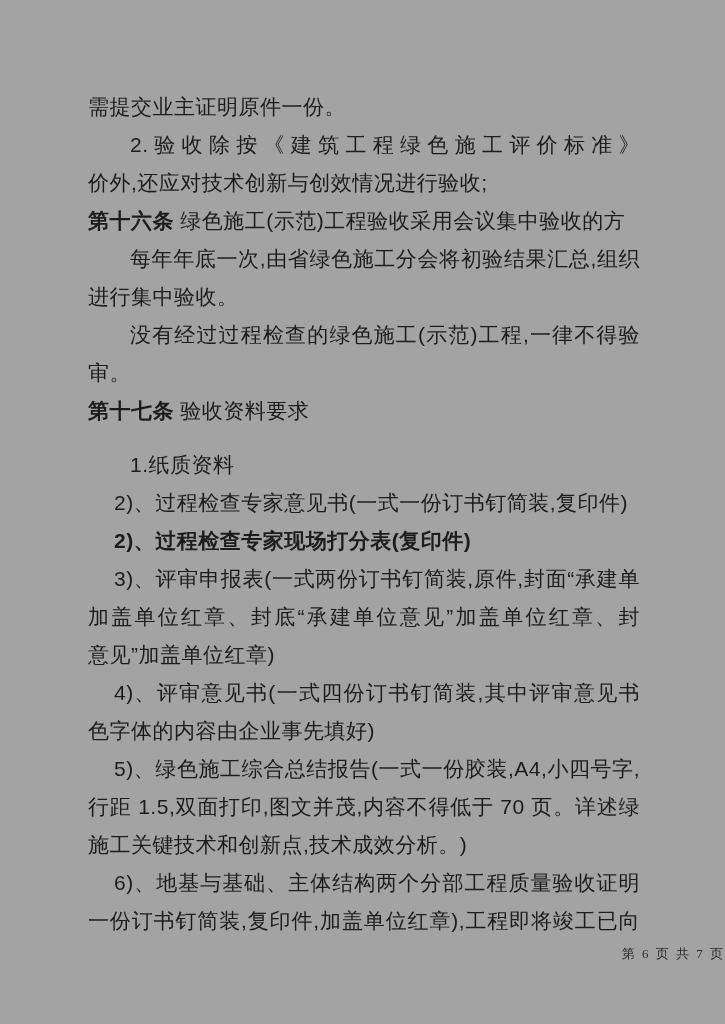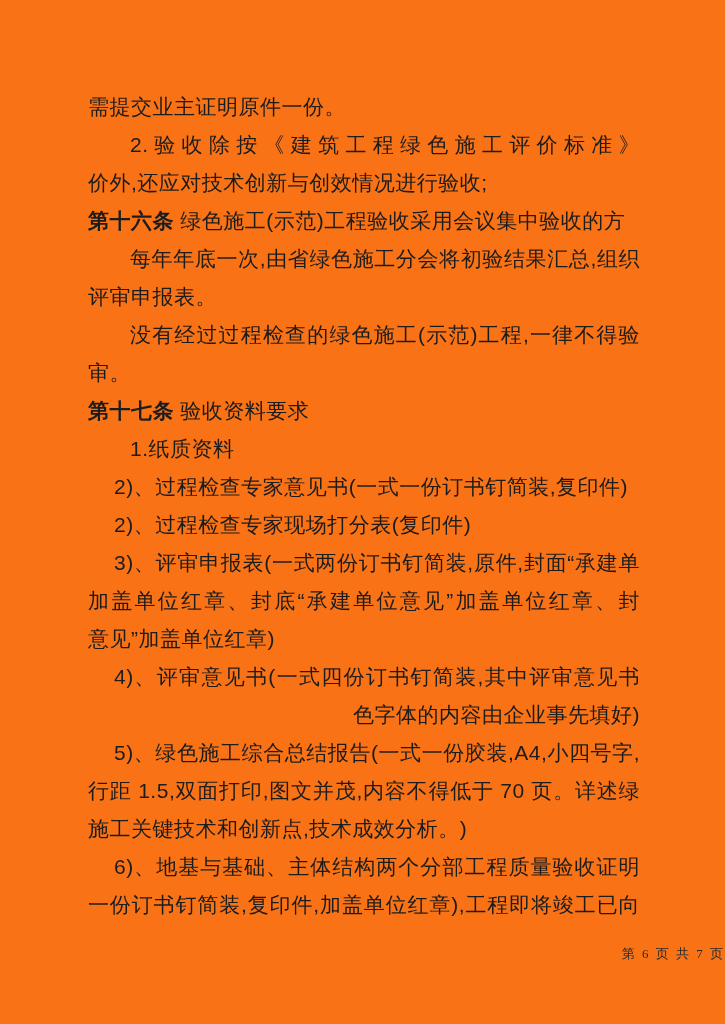--- a/index.html
+++ b/index.html
@@ -4,21 +4,21 @@
 <style>
   html, body {
     margin: 0;
     padding: 0;
     background: #ffffff;
   }
   .page {
     position: relative;
     width: 725px;
     height: 1024px;
-    background: #f97316;
+    background: #a3a3a3;
     overflow: hidden;
     font-family: "Liberation Sans", sans-serif;
   }
   .content {
     position: absolute;
     left: 88px;
     top: 88px;
     width: 552px;
   }
   .line {
@@ -56,32 +56,32 @@
 </head>
 <body>
 
 <div class="page">
   <div class="content">
       <div class="line" style="padding-left: 0px;"><span class="seg">需提交业主证明原件一份。</span></div>
       <div class="line justify" style="padding-left: 42px;"><span class="seg">2.验收除按《建筑工程绿色施工评价标准》(GB/T50640)评</span></div>
       <div class="line" style="padding-left: 0px;"><span class="seg">价外,还应对技术创新与创效情况进行验收;</span></div>
       <div class="line" style="padding-left: 0px;"><span class="seg bold">第十六条</span><span class="seg"> 绿色施工(示范)工程验收采用会议集中验收的方式</span></div>
       <div class="line justify" style="padding-left: 42px;"><span class="seg">每年年底一次,由省绿色施工分会将初验结果汇总,组织专家</span></div>
-      <div class="line" style="padding-left: 0px;"><span class="seg">评审申报表。</span></div>
+      <div class="line" style="padding-left: 0px;"><span class="seg">进行集中验收。</span></div>
       <div class="line justify" style="padding-left: 42px;"><span class="seg">没有经过过程检查的绿色施工(示范)工程,一律不得验收评</span></div>
       <div class="line" style="padding-left: 0px;"><span class="seg">审。</span></div>
       <div class="line" style="padding-left: 0px;"><span class="seg bold">第十七条</span><span class="seg"> 验收资料要求</span></div>
-      <div class="line" style="padding-left: 42px;"><span class="seg">1.纸质资料</span></div>
+      <div class="line" style="padding-left: 42px; margin-top: 16px;"><span class="seg">1.纸质资料</span></div>
       <div class="line" style="padding-left: 26px;"><span class="seg">2)、过程检查专家意见书(一式一份订书钉简装,复印件)</span></div>
-      <div class="line" style="padding-left: 26px;"><span class="seg">2)、过程检查专家现场打分表(复印件)</span></div>
+      <div class="line" style="padding-left: 26px; font-weight: bold;"><span class="seg">2)、过程检查专家现场打分表(复印件)</span></div>
       <div class="line justify" style="padding-left: 26px;"><span class="seg">3)、评审申报表(一式两份订书钉简装,原件,封面“承建单位”</span></div>
       <div class="line justify" style="padding-left: 0px;"><span class="seg">加盖单位红章、封底“承建单位意见”加盖单位红章、封底“申报地区</span></div>
       <div class="line" style="padding-left: 0px;"><span class="seg">意见”加盖单位红章)</span></div>
       <div class="line justify" style="padding-left: 26px;"><span class="seg">4)、评审意见书(一式四份订书钉简装,其中评审意见书中红</span></div>
-      <div class="line" style="padding-left: 0px; text-align: right;"><span class="seg">色字体的内容由企业事先填好)</span></div>
+      <div class="line" style="padding-left: 0px;"><span class="seg">色字体的内容由企业事先填好)</span></div>
       <div class="line justify" style="padding-left: 26px;"><span class="seg">5)、绿色施工综合总结报告(一式一份胶装,A4,小四号字,</span></div>
       <div class="line justify" style="padding-left: 0px;"><span class="seg">行距 1.5,双面打印,图文并茂,内容不得低于 70 页。详述绿色</span></div>
       <div class="line" style="padding-left: 0px;"><span class="seg">施工关键技术和创新点,技术成效分析。)</span></div>
       <div class="line justify" style="padding-left: 26px;"><span class="seg">6)、地基与基础、主体结构两个分部工程质量验收证明(一式</span></div>
       <div class="line justify" style="padding-left: 0px;"><span class="seg">一份订书钉简装,复印件,加盖单位红章),工程即将竣工已向政</span></div>
     </div>
   <div class="footer">
     <span>第 6 页 共 7 页</span>
   </div>
 </div>

